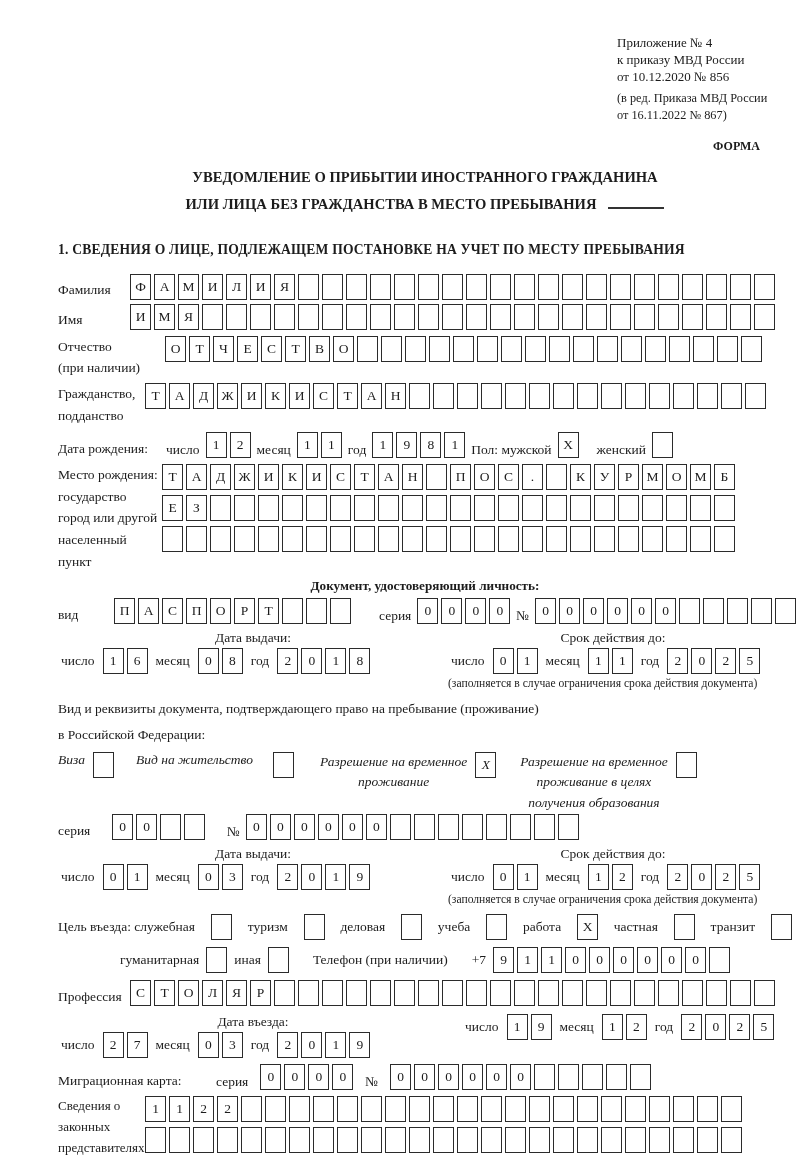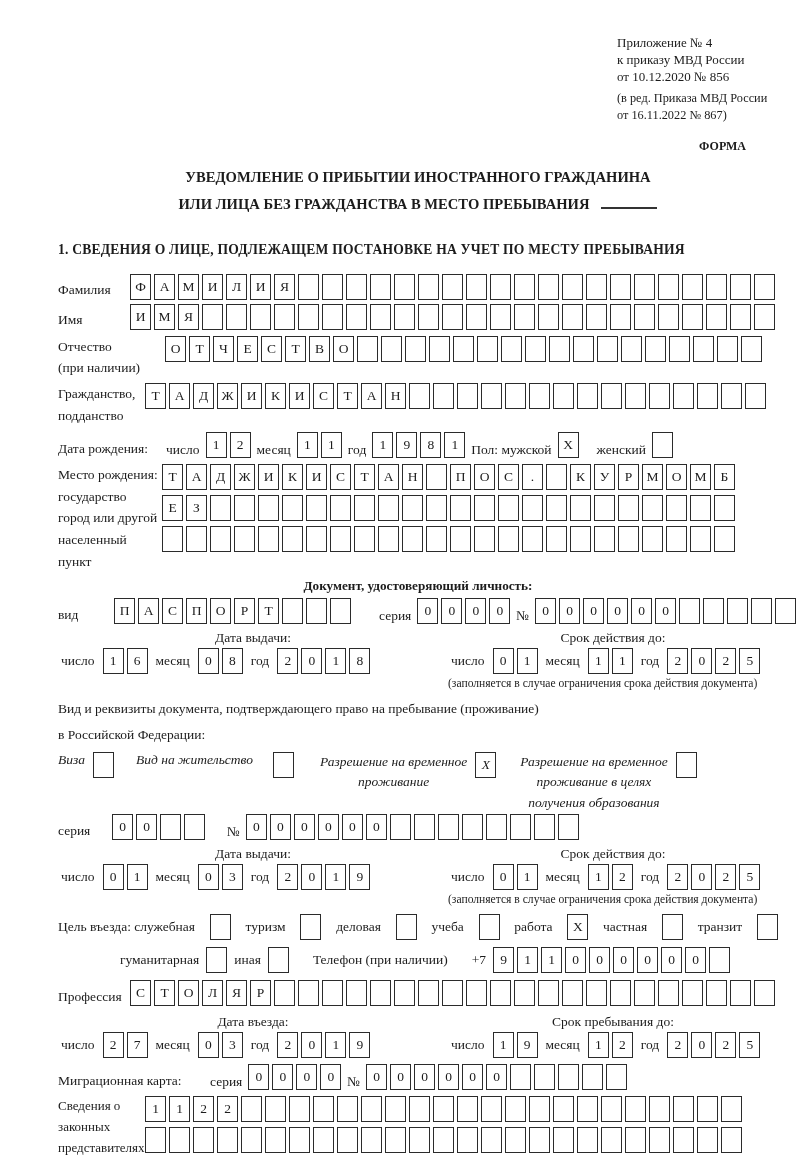--- a/index.html
+++ b/index.html
@@ -3,21 +3,21 @@
 <meta charset="utf-8">
 <style>
   * { margin:0; padding:0; box-sizing:border-box; }
   html,body { background:#fff; }
   body {
     width:800px; height:1163px;
     font-family:"Liberation Serif", serif;
     color:#1c1c1c;
     -webkit-font-smoothing:antialiased;
   }
-  .page { position:relative; width:800px; height:1163px; padding:34px 22px 0 58px; overflow:hidden; }
+  .page { position:relative; width:800px; height:1163px; padding:34px 8px 0 58px; overflow:hidden; }
 
   
   .appendix { margin-left:559px; font-size:13px; line-height:1.32; }
   .appendix .note { margin-top:5px; font-size:12.3px; }
   .forma { text-align:right; margin-right:32px; margin-top:16px; font-weight:bold; font-size:12px; }
   .title { text-align:center; font-weight:bold; font-size:14.6px; line-height:1.85; margin-top:10px; }
   .title-underline { display:inline-block; width:56px; border-bottom:2.2px solid #333; height:12px; margin-left:12px; }
   .section1 { font-weight:bold; font-size:13.6px; margin-top:24px; margin-bottom:16px; letter-spacing:0.2px; }
 
   
@@ -648,21 +648,20 @@
         <span class="dl">год</span>
         <span class="cells">
             <span class="cell">2</span>
             <span class="cell">0</span>
             <span class="cell">1</span>
             <span class="cell">9</span>
           </span>
       </div>
     </div>
     <div class="date-col right">
-      <div class="date-head">Срок пребывания до:</div>
       <div class="date-line">
         <span class="dl">число</span>
         <span class="cells">
             <span class="cell">1</span>
             <span class="cell">9</span>
           </span>
         <span class="dl">месяц</span>
         <span class="cells">
             <span class="cell">1</span>
             <span class="cell">2</span>
@@ -671,21 +670,21 @@
         <span class="cells">
             <span class="cell">2</span>
             <span class="cell">0</span>
             <span class="cell">2</span>
             <span class="cell">5</span>
           </span>
       </div>
     </div>
   </div>
 
-  <div class="row mt6" style="gap:6px">
+  <div class="row mt6" style="gap:12px">
     <span class="lbl" style="width:146px">Миграционная карта:</span>
     <span>серия</span>
     <span class="cells">
         <span class="cell">0</span>
         <span class="cell">0</span>
         <span class="cell">0</span>
         <span class="cell">0</span>
       </span>
     <span>№</span>
     <span class="cells">

